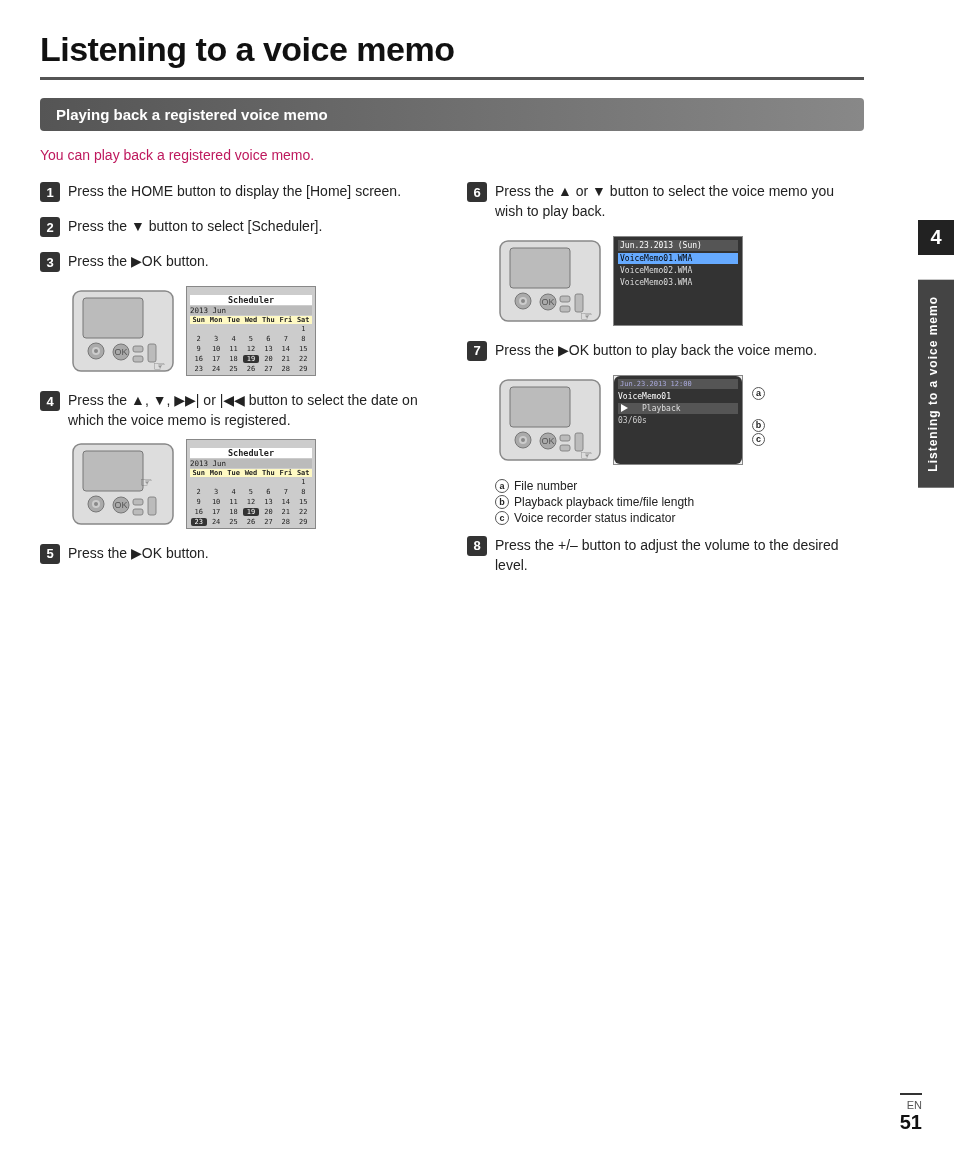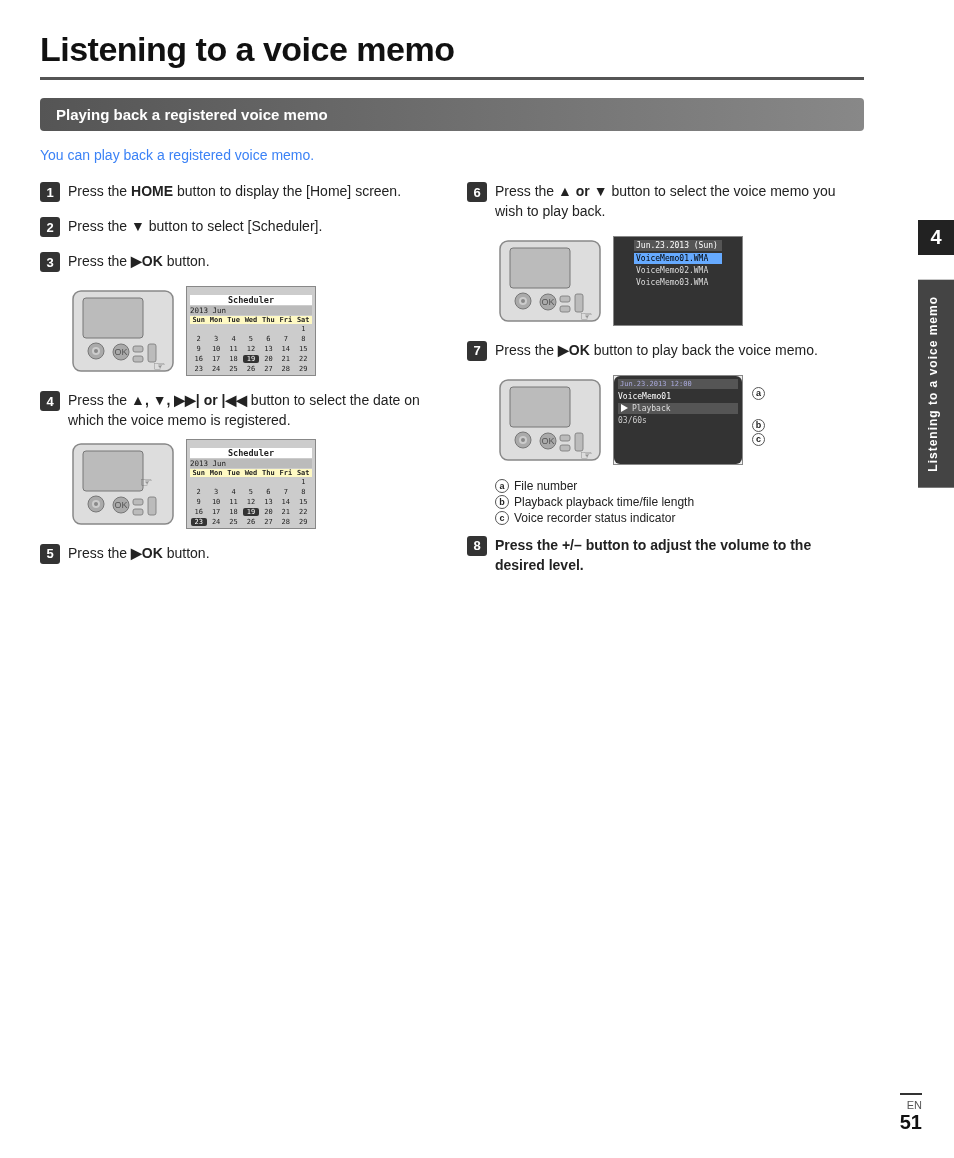--- a/index.html
+++ b/index.html
@@ -30,21 +30,21 @@
       color: #fff;
       font-weight: bold;
       font-size: 15px;
       padding: 8px 16px;
       border-radius: 4px;
       margin-bottom: 16px;
     }
     .intro-text {
       font-size: 14px;
       margin-bottom: 18px;
-      color: #3b82f6;
+      color: #be185d;
       margin-top: 14px;
     }
     .two-col {
       display: flex;
       gap: 30px;
     }
     .col-left {
       flex: 1;
     }
     .col-right {
@@ -71,21 +71,21 @@
       justify-content: center;
       margin-top: 1px;
       flex-shrink: 0;
     }
     .step-text {
       font-size: 14px;
       line-height: 1.45;
       font-weight: normal;
     }
     .step-text strong {
-      font-weight: bold;
+      font-weight: normal;
     }
     .step-img-row {
       display: flex;
       gap: 8px;
       margin-bottom: 14px;
       margin-left: 28px;
       align-items: flex-start;
     }
     .screen-img {
       width: 130px;
@@ -141,21 +141,21 @@
       background: #333;
       color: #fff;
       border-radius: 2px;
     }
     
     .memo-list-screen {
       background: #333;
       color: #ddd;
       font-family: monospace;
       font-size: 8px;
-      padding: 3px 20px;
+      padding: 3px 4px;
       width: 100%;
       height: 100%;
     }
     .memo-date {
       background: #555;
       color: #fff;
       padding: 1px 2px;
       margin-bottom: 2px;
       font-size: 8px;
     }
@@ -187,21 +187,21 @@
       margin-bottom: 3px;
     }
     .pb-filename {
       color: #fff;
       font-size: 8px;
       margin-bottom: 2px;
     }
     .pb-play {
       display: flex;
       align-items: center;
-      gap: 4px;
+      gap: 14px;
       margin-bottom: 2px;
       background: #555;
       padding: 1px 3px;
     }
     .pb-triangle {
       width: 0;
       height: 0;
       border-top: 4px solid transparent;
       border-bottom: 4px solid transparent;
       border-left: 7px solid #fff;

